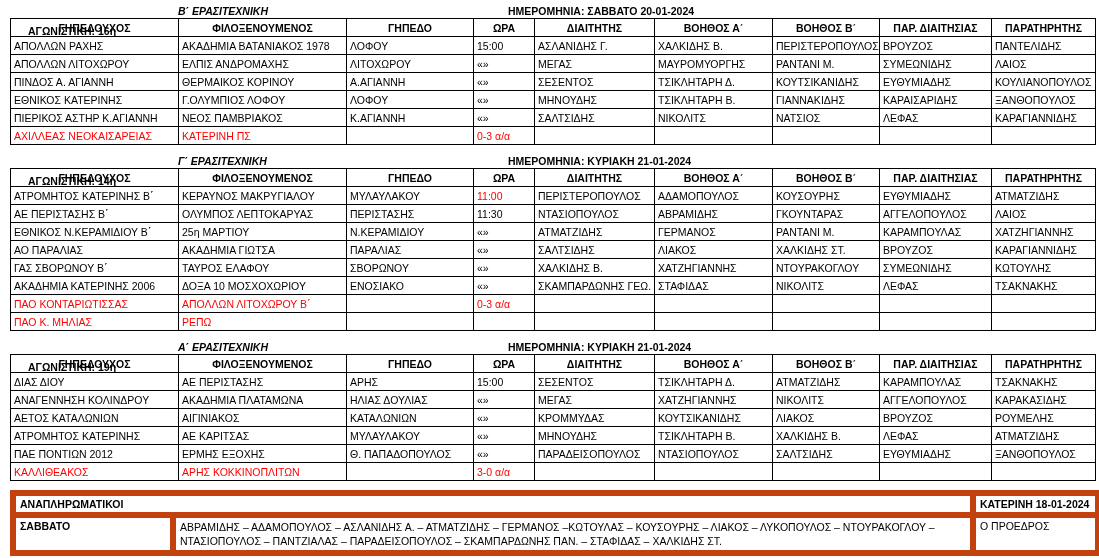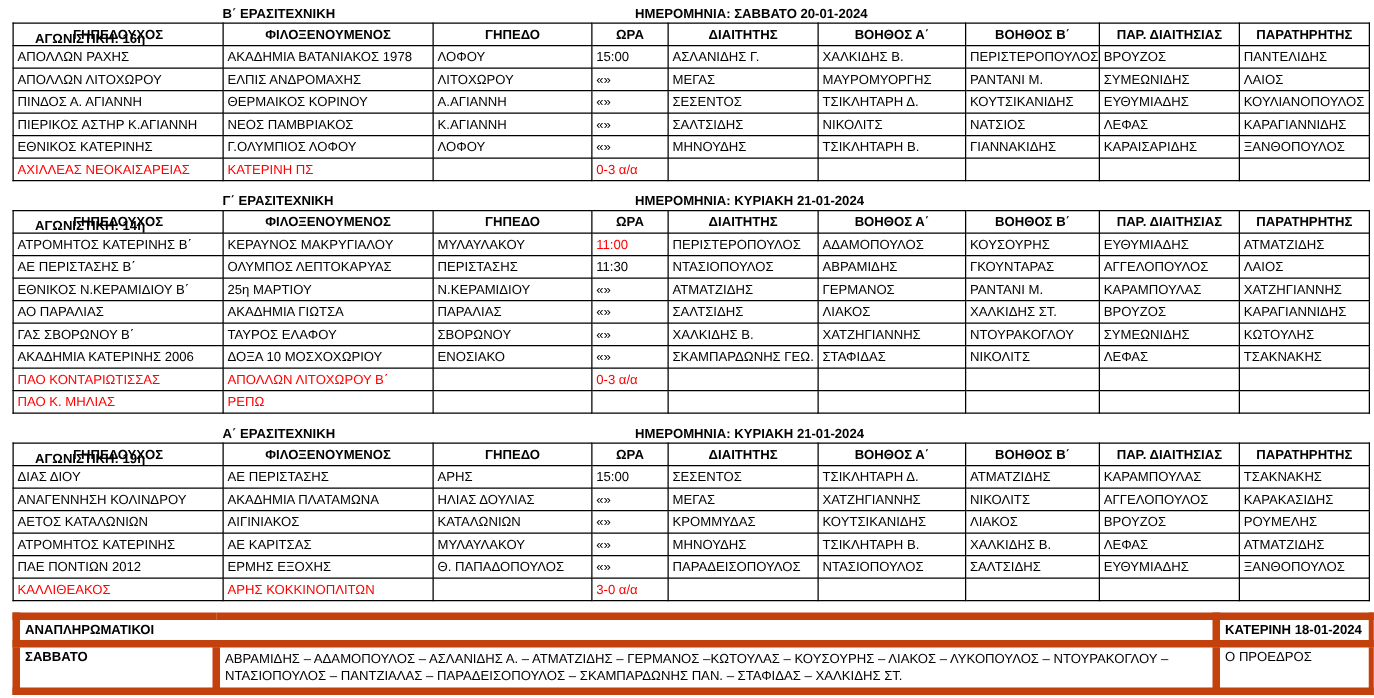--- a/index.html
+++ b/index.html
@@ -27,21 +27,21 @@
   .blockhdr {
     display: flex;
     align-items: center;
     font-weight: bold;
     font-size: 10.5px;
     padding-left: 18px;
     height: 14px;
     white-space: nowrap;
   }
   .blockhdr .c1 { width: 150px; margin-top: 40px; }
-  .blockhdr .c2 { width: 330px; }
+  .blockhdr .c2 { width: 330px; font-style: italic; }
   .blockhdr .c3 { }
   table.grid {
     border-collapse: collapse;
     table-layout: fixed;
     width: 1085px;
   }
   table.grid td, table.grid th {
     border: 1px solid #000000;
     padding: 1px 3px;
     font-size: 10.5px;
@@ -154,40 +154,40 @@
           <td>ΘΕΡΜΑΙΚΟΣ ΚΟΡΙΝΟΥ</td>
           <td>Α.ΑΓΙΑΝΝΗ</td>
           <td class="center">«»</td>
           <td>ΣΕΣΕΝΤΟΣ</td>
           <td>ΤΣΙΚΛΗΤΑΡΗ Δ.</td>
           <td>ΚΟΥΤΣΙΚΑΝΙΔΗΣ</td>
           <td>ΕΥΘΥΜΙΑΔΗΣ</td>
           <td>ΚΟΥΛΙΑΝΟΠΟΥΛΟΣ</td>
         </tr>
         <tr>
+          <td>ΕΘΝΙΚΟΣ ΚΑΤΕΡΙΝΗΣ</td>
+          <td>Γ.ΟΛΥΜΠΙΟΣ ΛΟΦΟΥ</td>
+          <td>ΛΟΦΟΥ</td>
+          <td class="center">«»</td>
+          <td>ΜΗΝΟΥΔΗΣ</td>
+          <td>ΤΣΙΚΛΗΤΑΡΗ Β.</td>
+          <td>ΓΙΑΝΝΑΚΙΔΗΣ</td>
+          <td>ΚΑΡΑΙΣΑΡΙΔΗΣ</td>
+          <td>ΞΑΝΘΟΠΟΥΛΟΣ</td>
+        </tr>
+        <tr>
           <td>ΠΙΕΡΙΚΟΣ ΑΣΤΗΡ Κ.ΑΓΙΑΝΝΗ</td>
           <td>ΝΕΟΣ ΠΑΜΒΡΙΑΚΟΣ</td>
           <td>Κ.ΑΓΙΑΝΝΗ</td>
           <td class="center">«»</td>
           <td>ΣΑΛΤΣΙΔΗΣ</td>
           <td>ΝΙΚΟΛΙΤΣ</td>
           <td>ΝΑΤΣΙΟΣ</td>
           <td>ΛΕΦΑΣ</td>
           <td>ΚΑΡΑΓΙΑΝΝΙΔΗΣ</td>
-        </tr>
-        <tr>
-          <td>ΕΘΝΙΚΟΣ ΚΑΤΕΡΙΝΗΣ</td>
-          <td>Γ.ΟΛΥΜΠΙΟΣ ΛΟΦΟΥ</td>
-          <td>ΛΟΦΟΥ</td>
-          <td class="center">«»</td>
-          <td>ΜΗΝΟΥΔΗΣ</td>
-          <td>ΤΣΙΚΛΗΤΑΡΗ Β.</td>
-          <td>ΓΙΑΝΝΑΚΙΔΗΣ</td>
-          <td>ΚΑΡΑΙΣΑΡΙΔΗΣ</td>
-          <td>ΞΑΝΘΟΠΟΥΛΟΣ</td>
         </tr>
         <tr class="red">
           <td>ΑΧΙΛΛΕΑΣ ΝΕΟΚΑΙΣΑΡΕΙΑΣ</td>
           <td>ΚΑΤΕΡΙΝΗ ΠΣ</td>
           <td></td>
           <td class="center bold">0-3 α/α</td>
           <td></td>
           <td></td>
           <td></td>
           <td></td>

